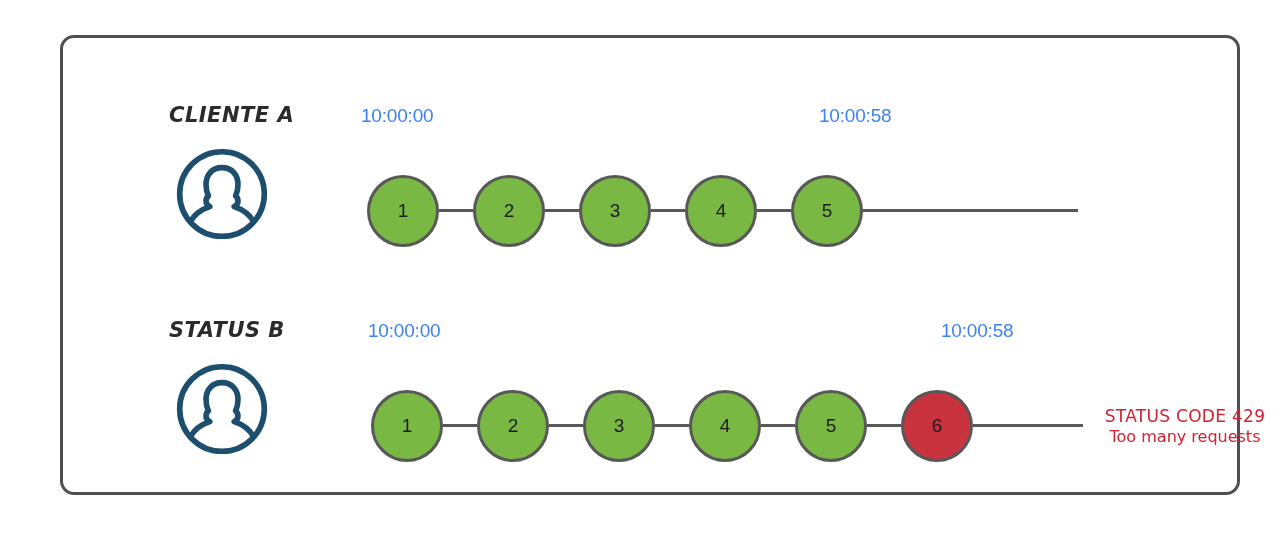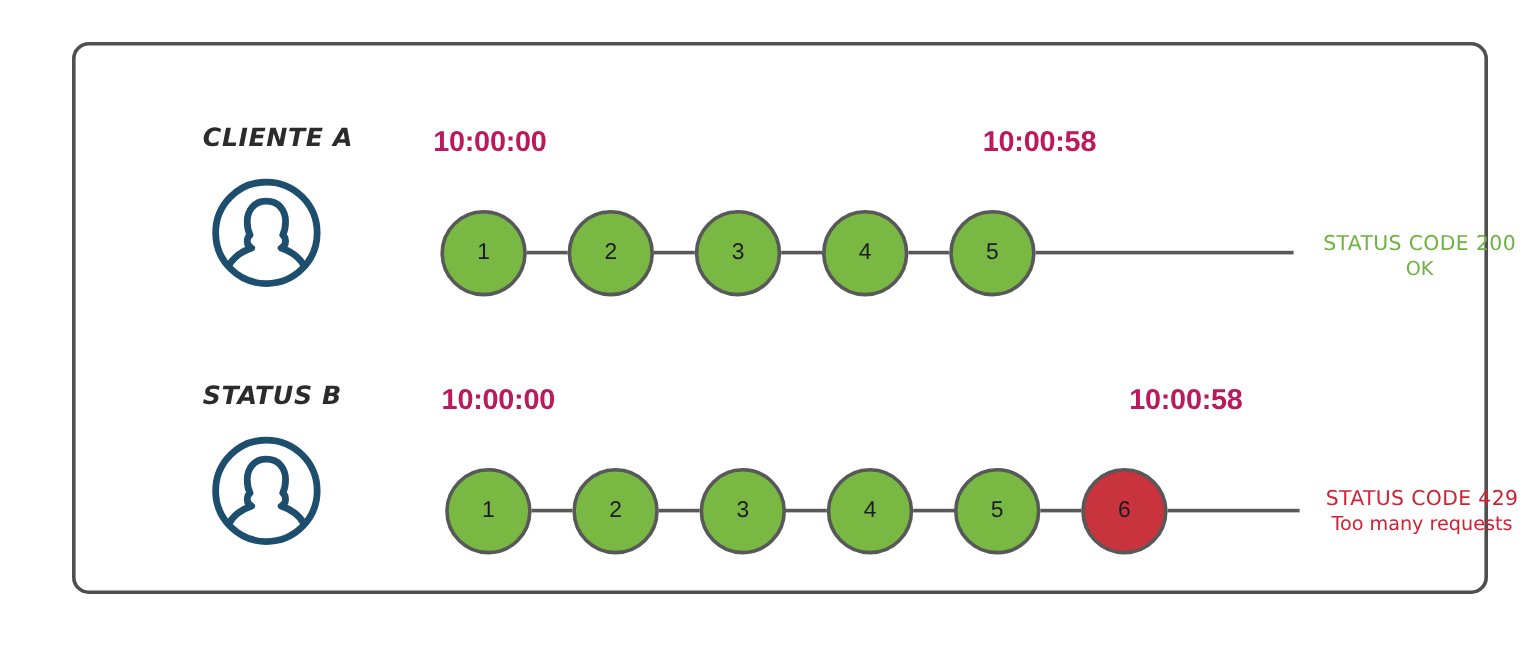--- a/index.html
+++ b/index.html
@@ -67,23 +67,23 @@
     top: 44px;
     width: 94px;
     height: 94px;
   }
 
   
   .timestamp {
     position: absolute;
     top: 2px;
     font-family: "Liberation Sans", sans-serif;
-    font-size: 24px;
-    font-weight: 700;
-    color: #be185d;
+    font-size: 19px;
+    font-weight: 400;
+    color: #3b82f6;
     white-space: nowrap;
     letter-spacing: -0.2px;
   }
 
   
   .chain {
     position: absolute;
     top: 62px;
     left: 0;
     height: 92px;
@@ -190,24 +190,20 @@
           <span>3</span>
         </div>
         <div class="node ok" style="left:622px;">
           <span>4</span>
         </div>
         <div class="node ok" style="left:728px;">
           <span>5</span>
         </div>
       </div>
 
-      <div class="status status-ok" style="left:1025px; top:90px; width:190px;">
-        <span class="line1">STATUS CODE 200</span>
-        <span class="line2">OK</span>
-      </div>
     </div>
 
     <div class="row row-b">
 
       <div class="client-label">STATUS B</div>
 
       <div class="avatar">
         <svg viewBox="0 0 100 100" width="94" height="94" aria-hidden="true">
           <circle cx="50" cy="50" r="45" fill="none" stroke="#1d4e6e" stroke-width="6"></circle>
           <path d="M50 22

